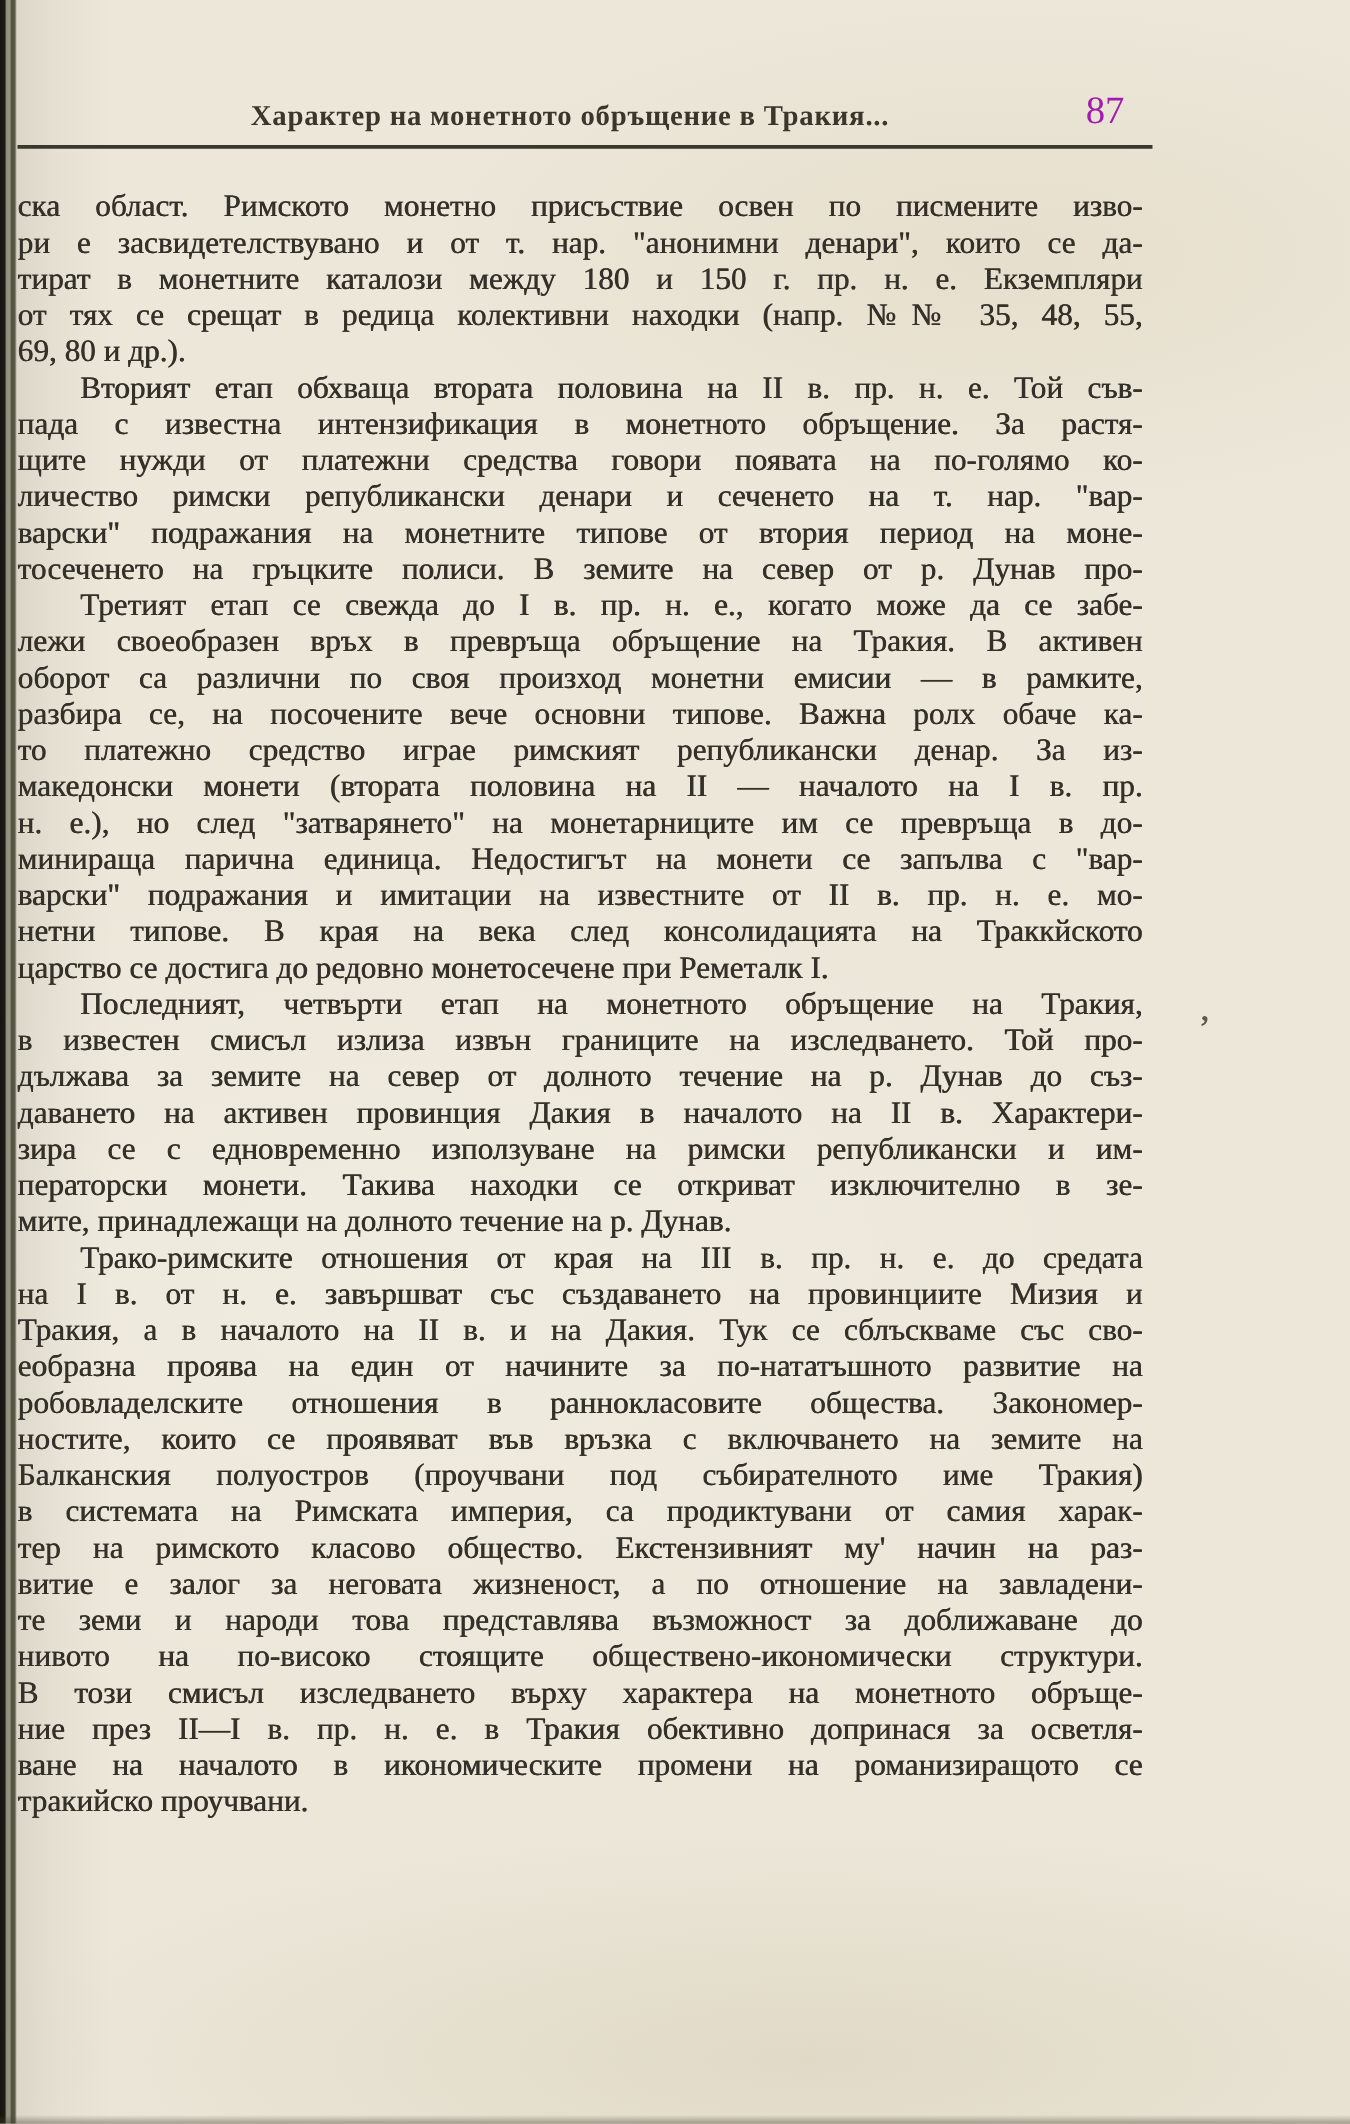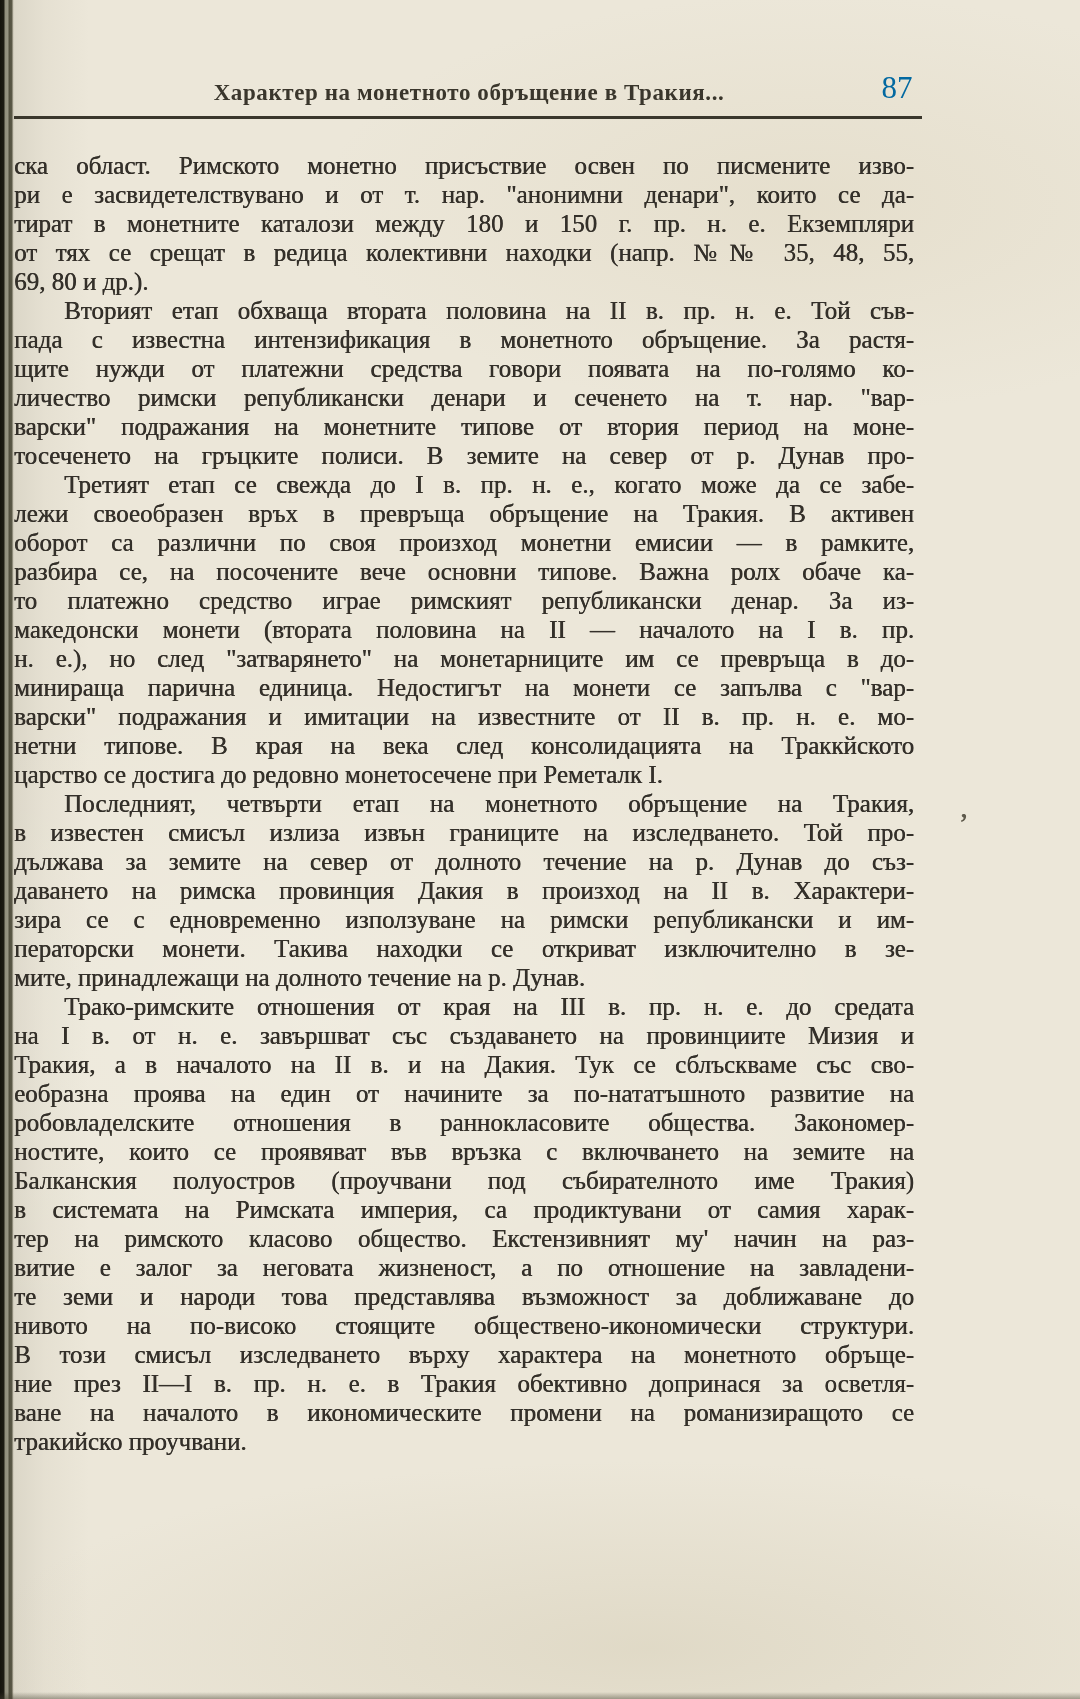--- a/index.html
+++ b/index.html
@@ -37,35 +37,35 @@
   .binding {
     position: absolute; left: 0; top: 0; bottom: 0; width: 14px;
     background: linear-gradient(to right,
       #14130d 0px, #1d1c14 4px,
       #8f8d7b 5px, #979584 8px,
       #52503f 9px, #5b5947 12px,
       rgba(120,115,95,0.25) 13px, transparent 14px);
   }
 
   .running-header {
-    position: absolute; top: 74px; left: 19px; width: 900px; height: 40px;
+    position: absolute; top: 74px; left: 6px; width: 900px; height: 40px;
   }
   .running-title {
     position: absolute; left: 0; right: 0; top: 6px;
     text-align: center;
     font-weight: bold;
     font-size: 23px;
     letter-spacing: 0.6px;
     color: #3a362c;
   }
   .page-number {
     position: absolute; left: 840px; width: 76px; top: -4px;
     text-align: center;
     font-size: 31px;
-    color: #0369a1;
+    color: #a21caf;
   }
   .header-rule {
     position: absolute; top: 116px; left: 14px; width: 908px; height: 3px;
     background: #3a372c;
     box-shadow: 0 -3px 0 -1.6px rgba(58,55,44,0.35);
   }
 
   .page-body {
     position: absolute; top: 151px; left: 14px; width: 900px;
   }
@@ -128,21 +128,21 @@
         <div class="line">н. е.), но след "затварянето" на монетарниците им се превръща в до-</div>
         <div class="line">минираща парична единица. Недостигът на монети се запълва с "вар-</div>
         <div class="line">варски" подражания и имитации на известните от II в. пр. н. е. мо-</div>
         <div class="line">нетни типове. В края на века след консолидацията на Траккйското</div>
         <div class="line last">царство се достига до редовно монетосечене при Реметалк I.</div>
       </div>
       <div class="paragraph">
         <div class="line indent">Последният, четвърти етап на монетното обръщение на Тракия,</div>
         <div class="line">в известен смисъл излиза извън границите на изследването. Той про-</div>
         <div class="line">дължава за земите на север от долното течение на р. Дунав до съз-</div>
-        <div class="line">даването на римска провинция Дакия в произход на II в. Характери-</div>
+        <div class="line">даването на активен провинция Дакия в началото на II в. Характери-</div>
         <div class="line">зира се с едновременно използуване на римски републикански и им-</div>
         <div class="line">ператорски монети. Такива находки се откриват изключително в зе-</div>
         <div class="line last">мите, принадлежащи на долното течение на р. Дунав.</div>
       </div>
       <div class="paragraph">
         <div class="line indent">Трако-римските отношения от края на III в. пр. н. е. до средата</div>
         <div class="line">на I в. от н. е. завършват със създаването на провинциите Мизия и</div>
         <div class="line">Тракия, а в началото на II в. и на Дакия. Тук се сблъскваме със сво-</div>
         <div class="line">еобразна проява на един от начините за по-нататъшното развитие на</div>
         <div class="line">робовладелските отношения в раннокласовите общества. Закономер-</div>

